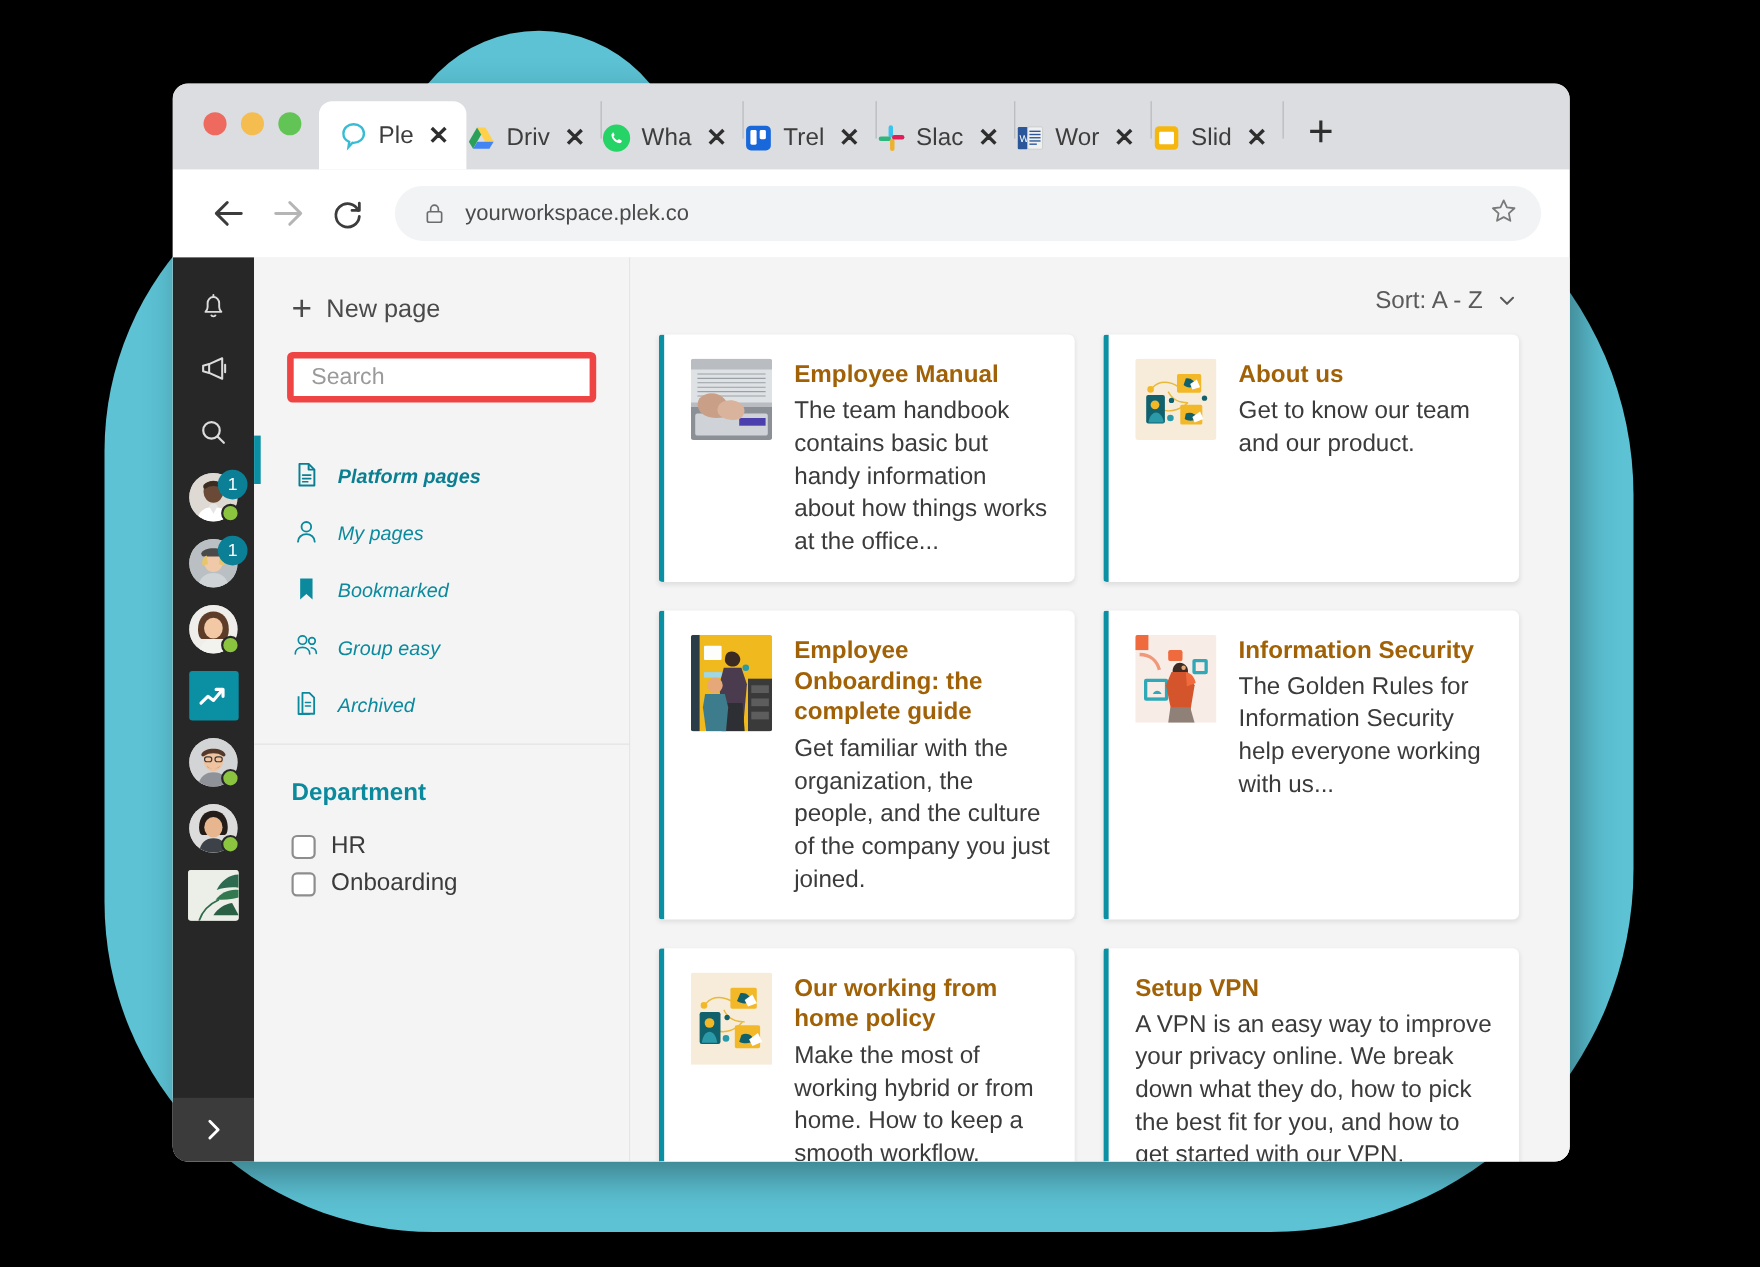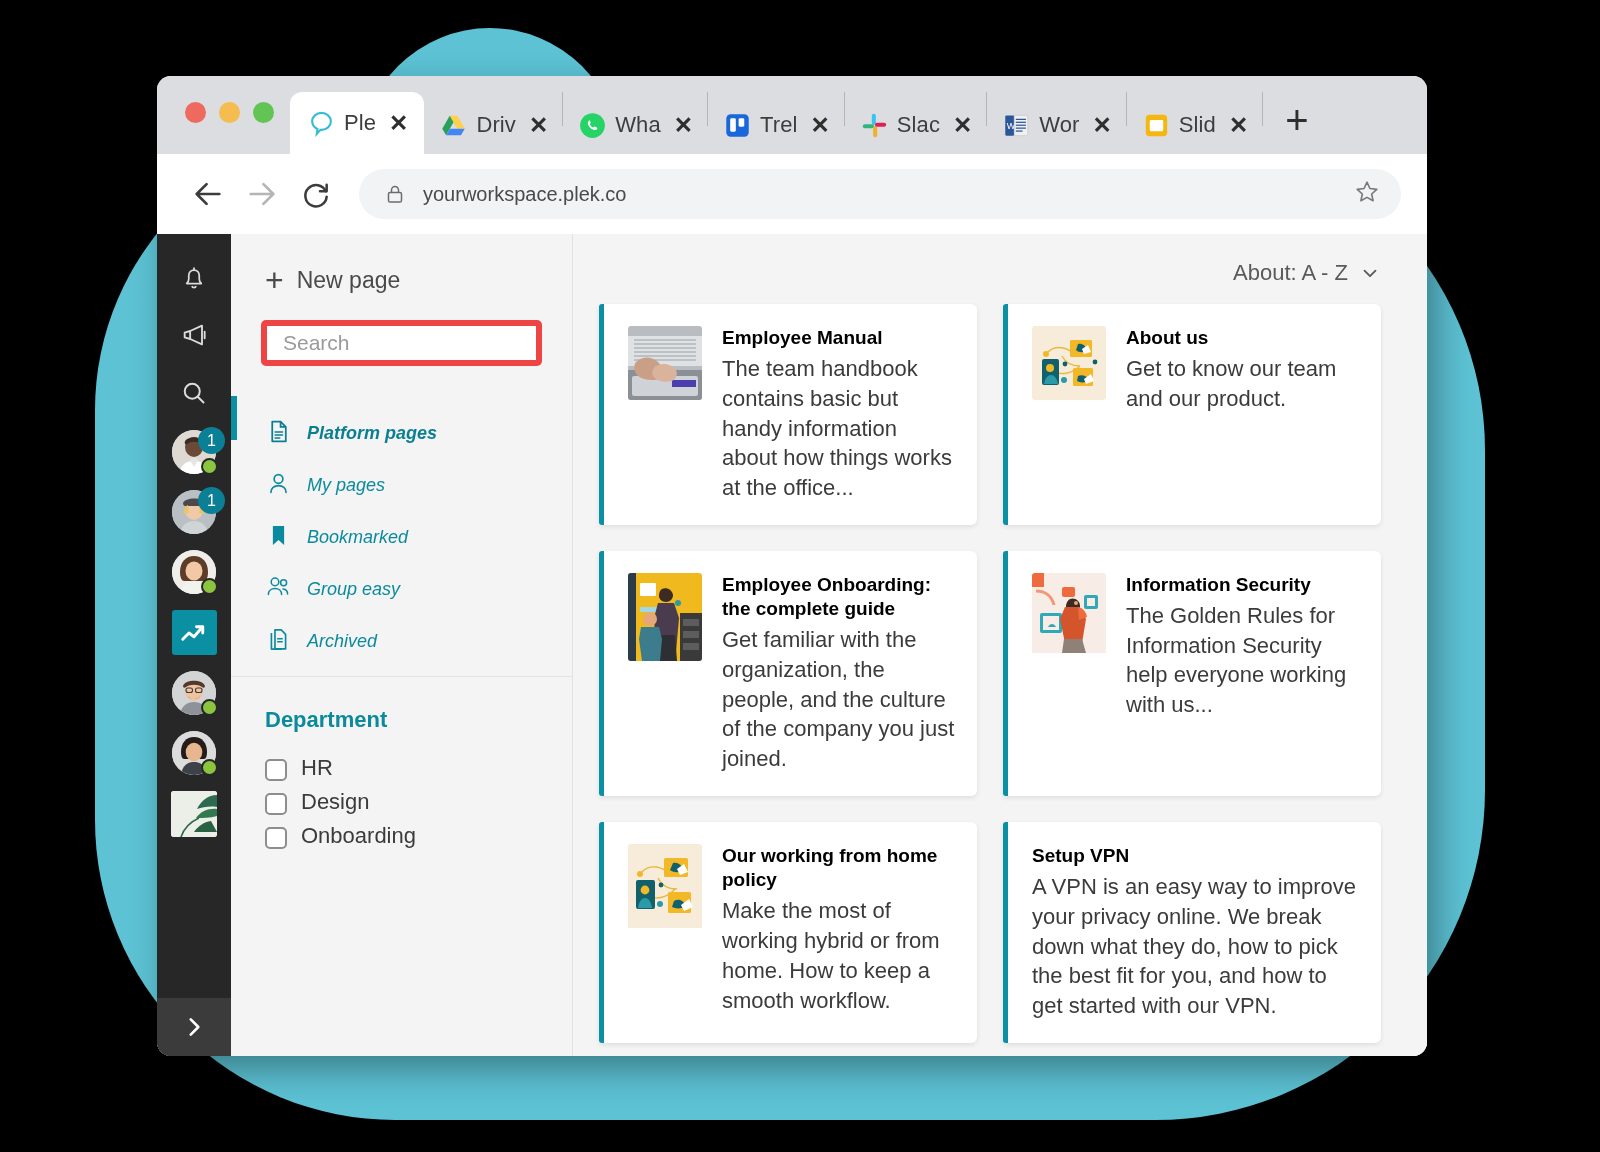--- a/index.html
+++ b/index.html
@@ -42,21 +42,21 @@
   }
   .lights { display: flex; align-items: center; gap: 13px; height: 78px; padding-bottom: 6px; }
   .light { width: 21px; height: 21px; border-radius: 50%; }
   .l-red { background: #ee6a5f; }
   .l-yel { background: #f5bd4f; }
   .l-grn { background: #61c454; }
 
   .tabs { display: flex; align-items: flex-end; height: 78px; margin-left: 16px; }
   .tab {
     display: flex; align-items: center; gap: 9px;
-    height: 58px; padding: 0 14px 0 16px;
+    height: 58px; padding: 0 14px 0 0;
     position: relative;
     font-size: 22px; color: #3d3d3d;
   }
   .tab.active {
     background: #ffffff;
     border-radius: 12px 12px 0 0;
     height: 62px;
     padding: 0 16px 0 18px;
   }
   .tab .tab-label { white-space: nowrap; letter-spacing: .1px; }
@@ -179,21 +179,21 @@
   .card {
     background: #fff; border-left: 5px solid #0b8fa3;
     border-radius: 3px 6px 6px 3px;
     min-height: 182px; padding: 22px 22px 22px 24px;
     display: flex; gap: 20px;
     box-shadow: 0 2px 5px rgba(0,0,0,.09);
   }
   .thumb { width: 74px; height: 74px; flex: 0 0 auto; border-radius: 3px; overflow: hidden; }
   .thumb.tall { height: 88px; }
   .card-body { flex: 1; min-width: 0; }
-  .card-title { font-size: 19px; font-weight: 700; color: #000000; line-height: 1.28; }
+  .card-title { font-size: 22px; font-weight: 700; color: #a16207; line-height: 1.28; }
   .card-desc { font-size: 22px; color: #3b3b3b; line-height: 1.35; margin-top: 4px; }
 </style>
 </head>
 <body>
 
 <div id="stage">
 
   <div class="blob-top"></div>
   <div class="blob-main"></div>
 
@@ -511,34 +511,30 @@
 
         <div class="deptblock">
           <div class="deptitle">Department</div>
 
           <label class="deptrow">
             <span class="cbx"></span>
             <span class="deptlabel">HR</span>
           </label>
           <label class="deptrow">
             <span class="cbx"></span>
-            <span class="deptlabel">Design</span>
-          </label>
-          <label class="deptrow">
-            <span class="cbx"></span>
             <span class="deptlabel">Onboarding</span>
           </label>
         </div>
       </div>
 
       <div class="main">
 
         <div class="mainhead">
           <div class="sortbtn">
-            <span>About: A - Z</span>
+            <span>Sort: A - Z</span>
             <svg width="22" height="22" viewBox="0 0 24 24">
               <path d="M6 9.5l6 6 6-6" fill="none" stroke="#5a5a5a" stroke-width="2" stroke-linecap="round" stroke-linejoin="round"></path>
             </svg>
           </div>
         </div>
 
         <div class="grid">
 
           <div class="card">
             <div class="thumb">

